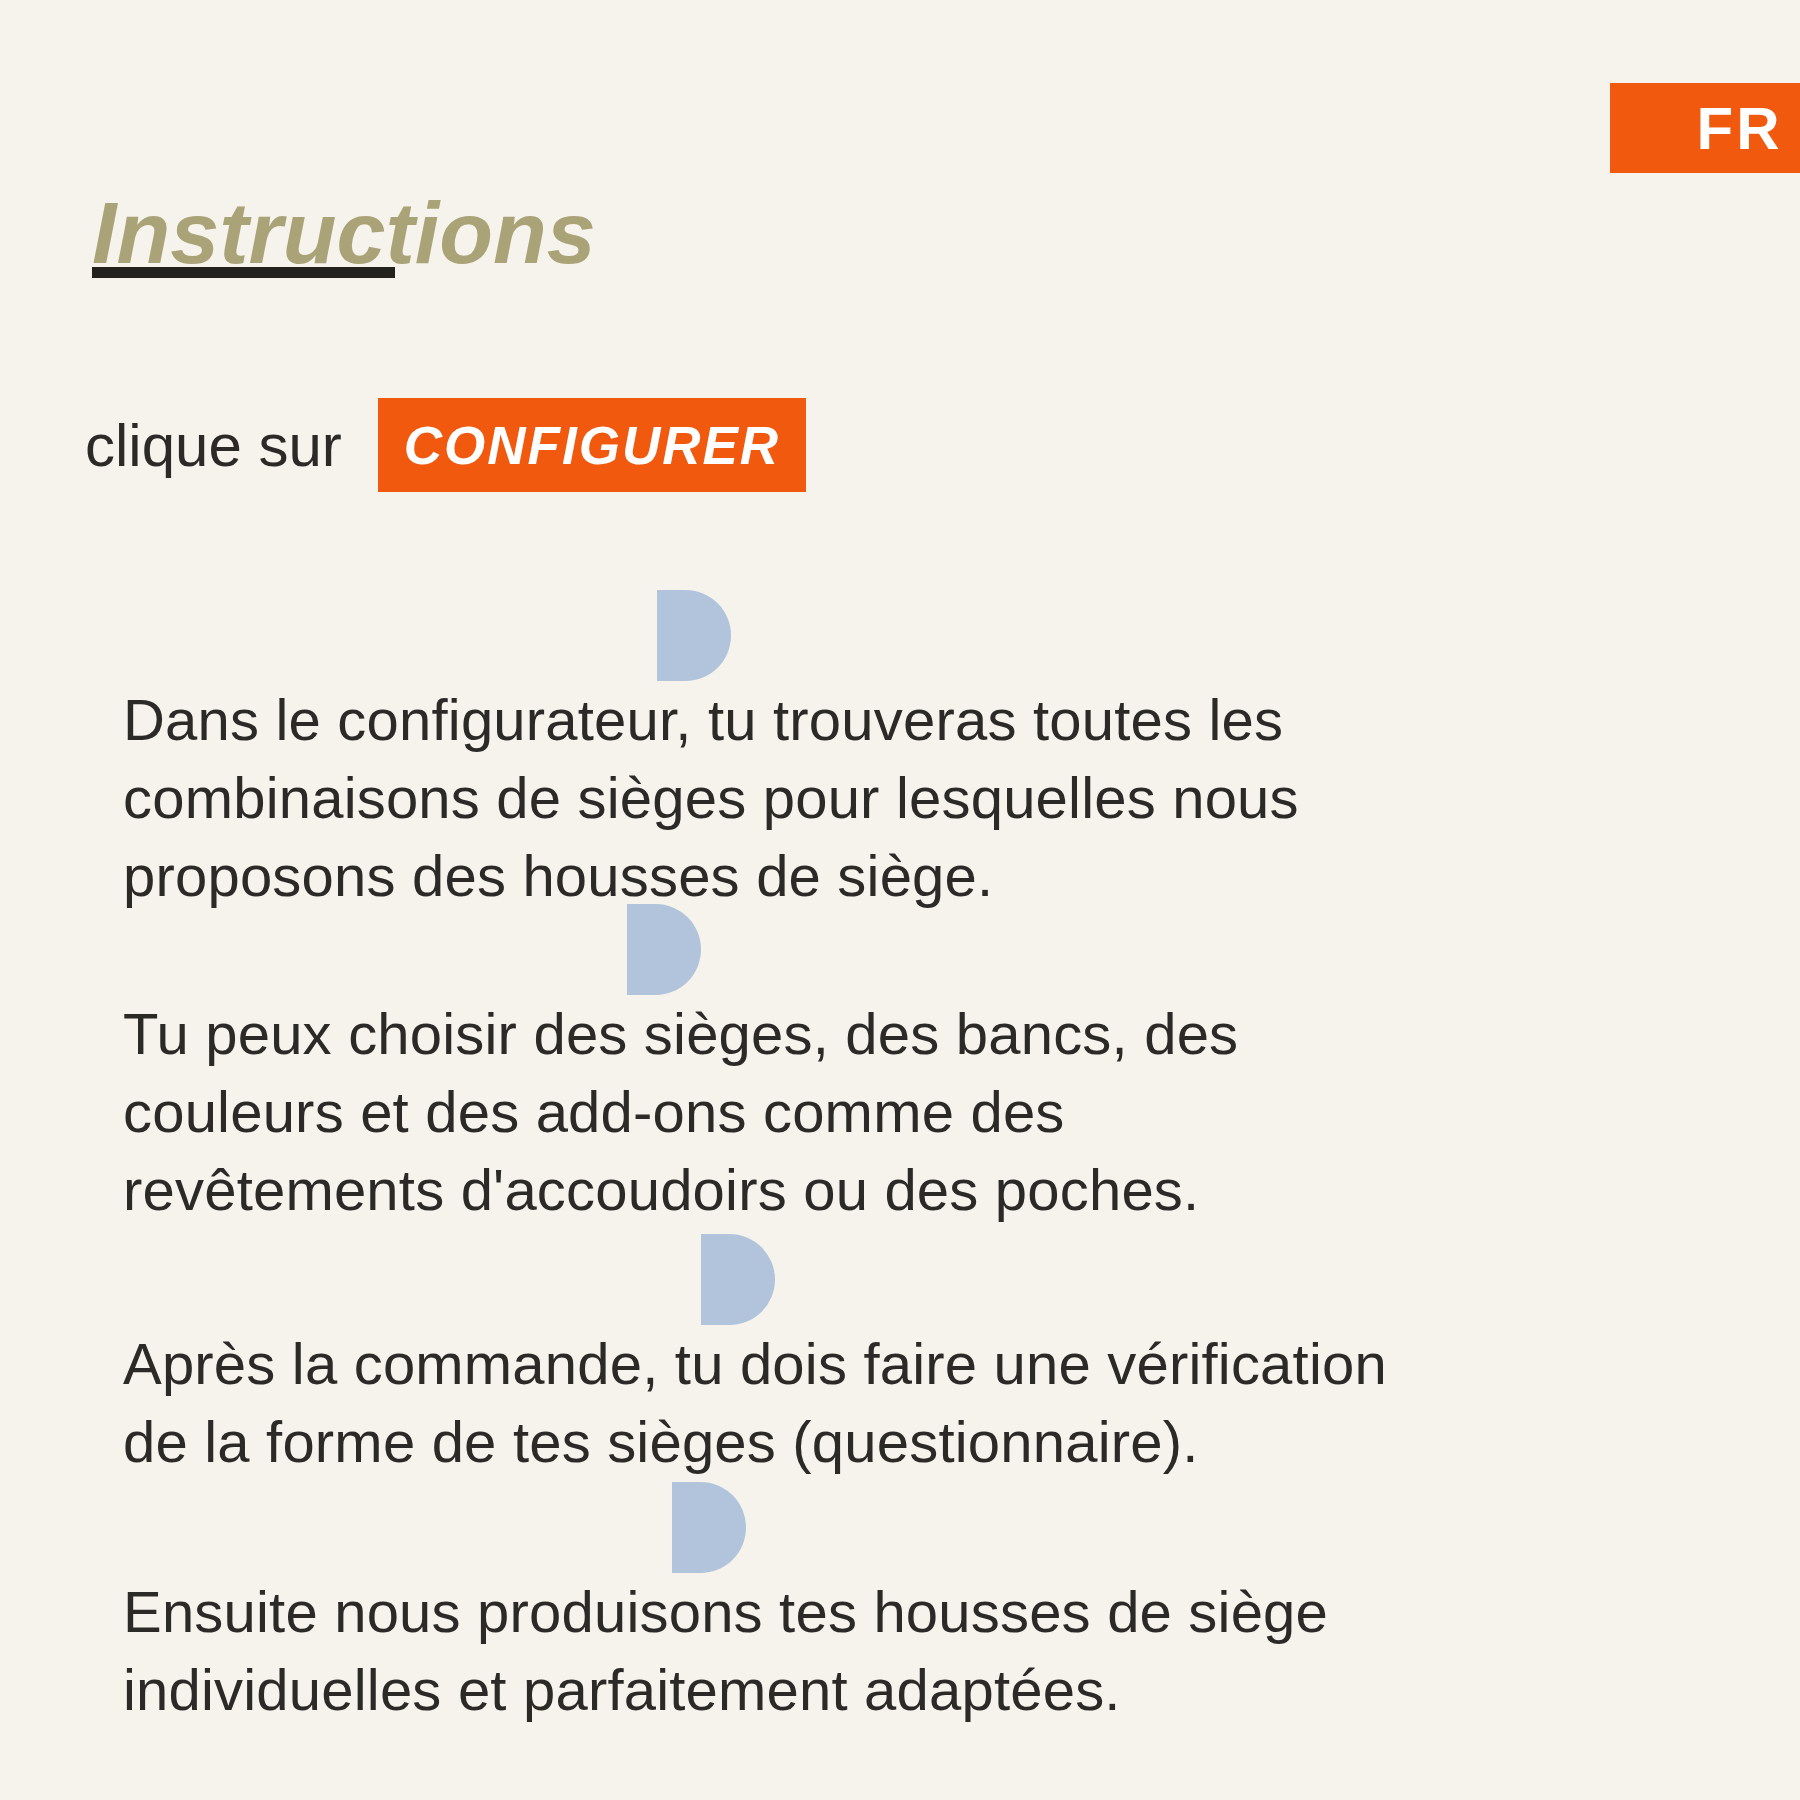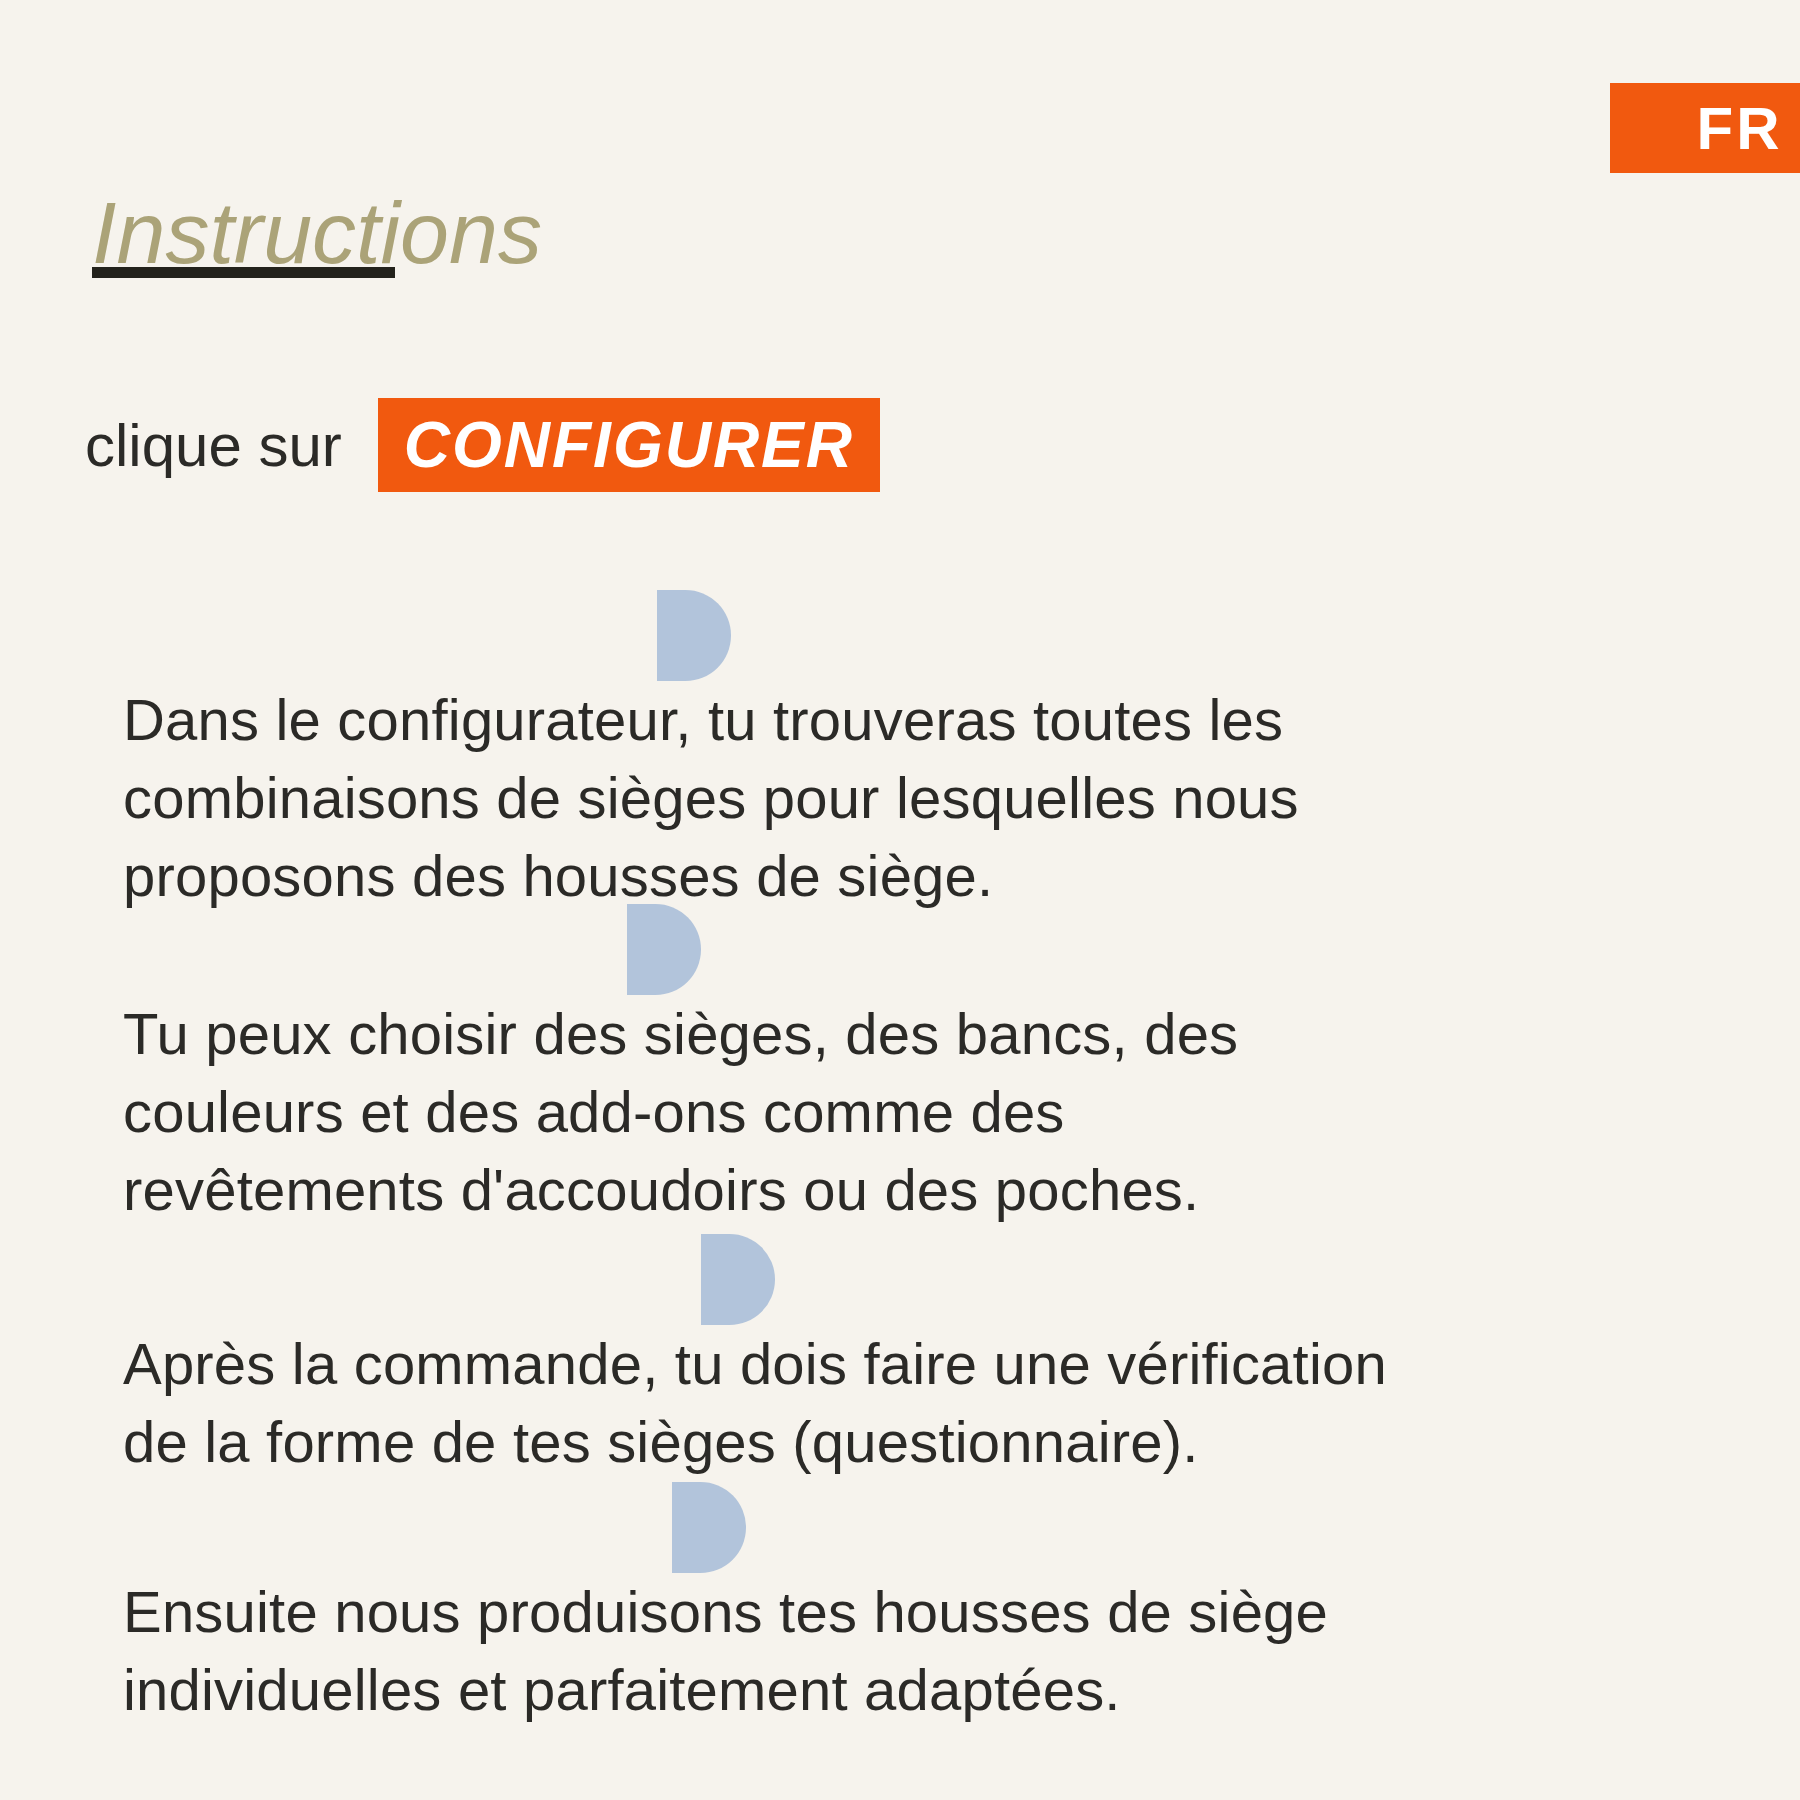--- a/index.html
+++ b/index.html
@@ -38,21 +38,21 @@
     padding-left: 36px;
   }
 
   
   .page-title {
     position: absolute;
     left: 92px;
     top: 128px;
     font-size: 88px;
     line-height: 1.05;
-    font-weight: normal;
+    font-weight: bold;
     font-style: italic;
     color: var(--title, #ABA378);
     letter-spacing: 0px;
     white-space: nowrap;
   }
   .title-underline {
     position: absolute;
     left: 92px;
     top: 267px;
     width: 303px;
@@ -75,21 +75,21 @@
     color: var(--text, #2B2A27);
     white-space: nowrap;
   }
   .intro-highlight {
     height: 94px;
     background: var(--accent, #F1590F);
     color: var(--highlight_text, #FFFFFF);
     display: flex;
     align-items: center;
     padding: 0 26px;
-    font-size: 64px;
+    font-size: 53px;
     font-weight: bold;
     font-style: italic;
     letter-spacing: 2px;
     white-space: nowrap;
   }
 
   
   .step {
     position: absolute;
     left: 89px;

